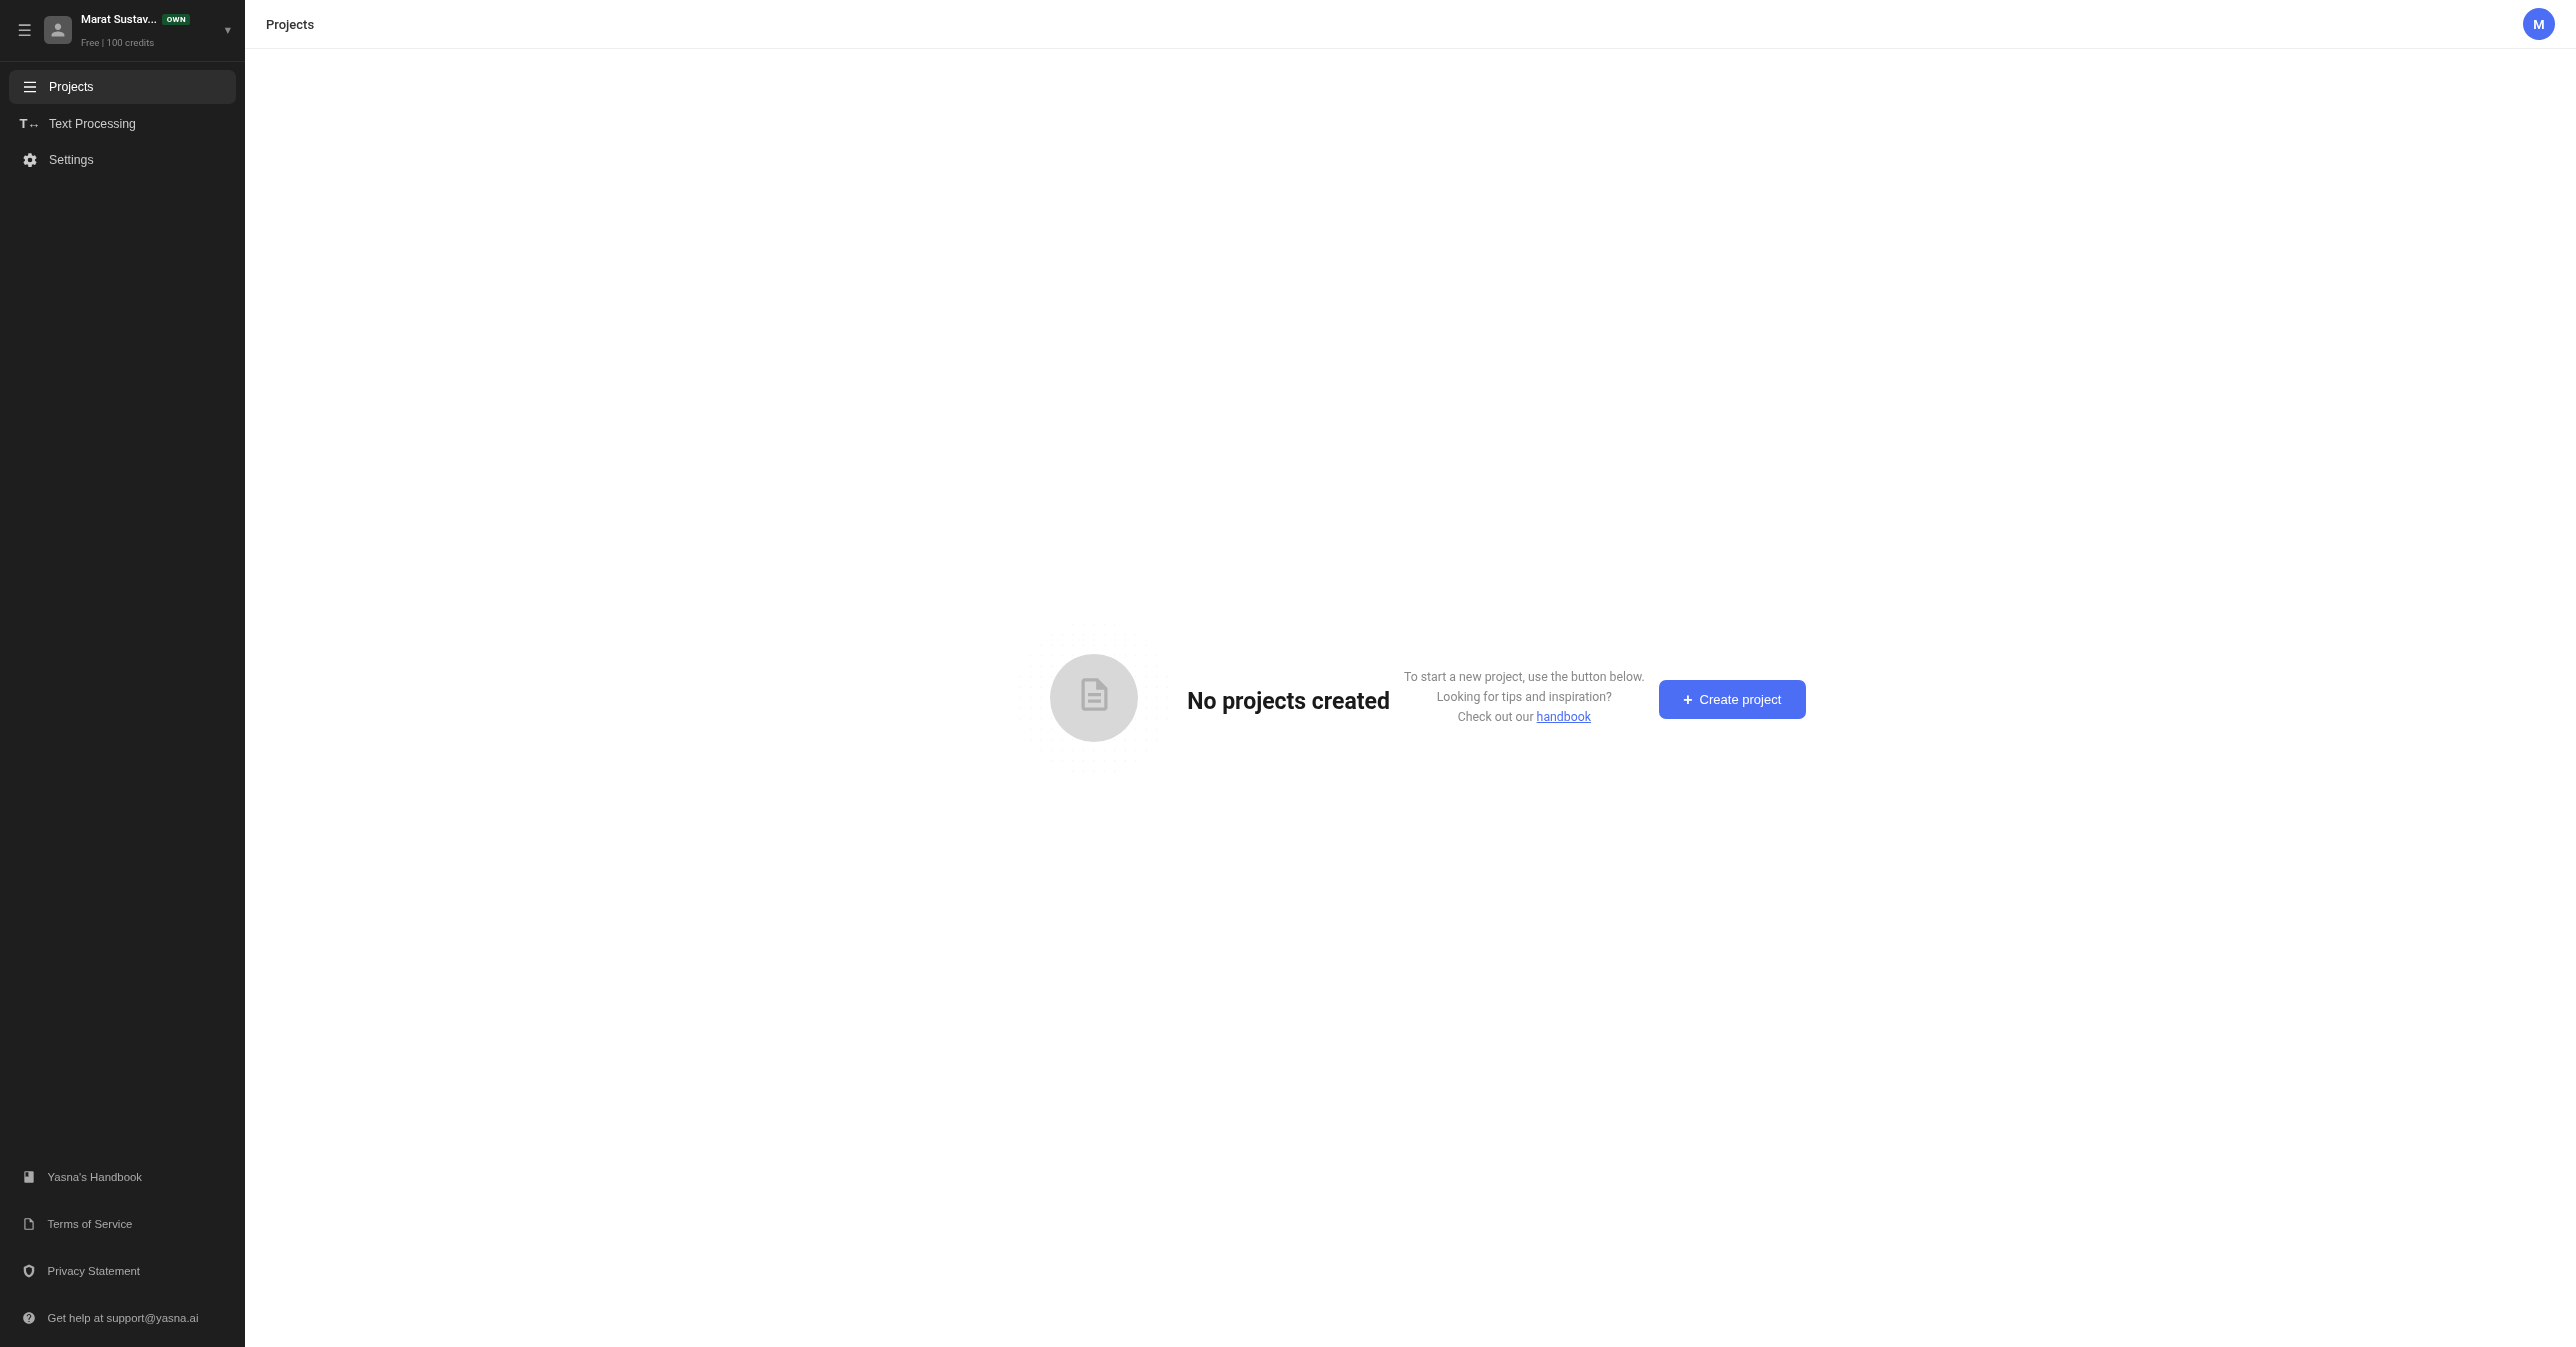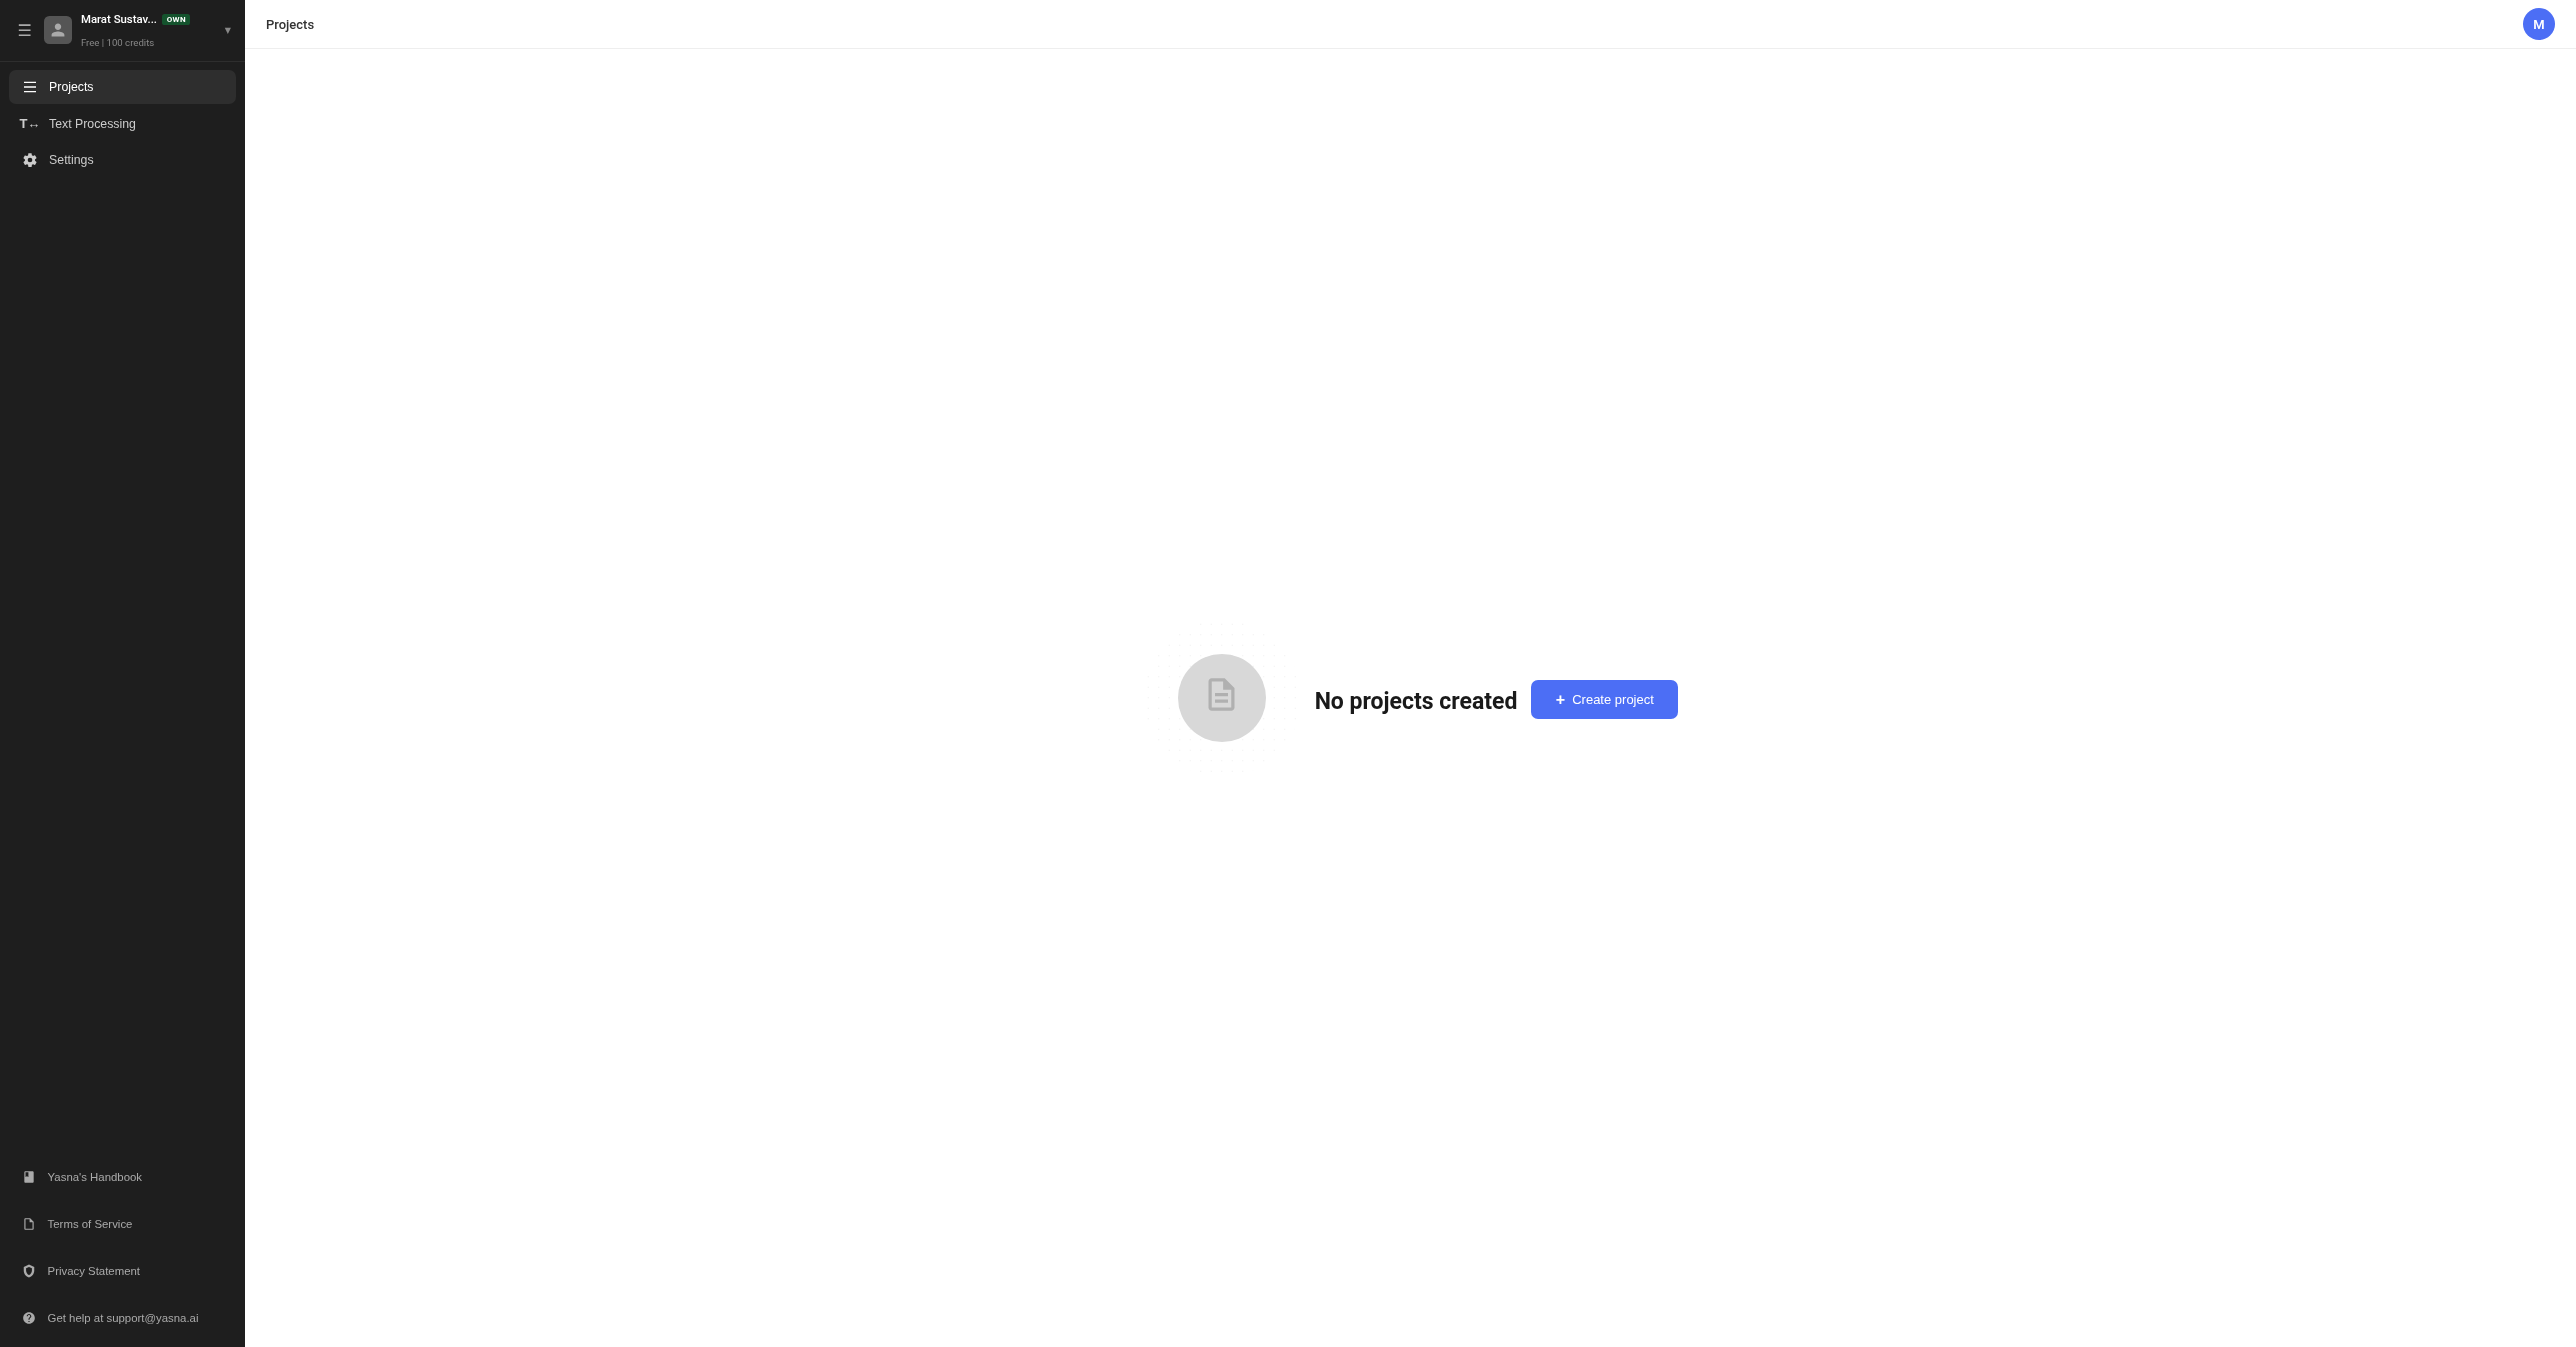--- a/index.html
+++ b/index.html
@@ -397,20 +397,25 @@
         <span class="doc-icon">
           <svg width="39" height="39" viewBox="0 0 24 24" fill="#b0b0b0">
               <path d="M14 2H6c-1.1 0-2 .9-2 2v16c0 1.1.9 2 2 2h12c1.1 0 2-.9 2-2V8l-6-6zm4 18H6V4h7v5h5v11zM8 15h8v2H8v-2zm0-4h8v2H8v-2z"></path>
             </svg>
         </span>
       </div>
     </div>
 
     <h1 class="empty-title">No projects created</h1>
 
+    <div class="empty-subtitle">
+      <span>To start a new project, use the button below.</span><br>
+      <span>Looking for tips and inspiration?</span><br>
+      <span>Check out our </span><a class="handbook-link">handbook</a>
+    </div>
 
     <button class="create-btn">
       <span class="plus-icon">+</span>
       <span>Create project</span>
     </button>
   </div>
 </main>
 
 
 </body></html>

